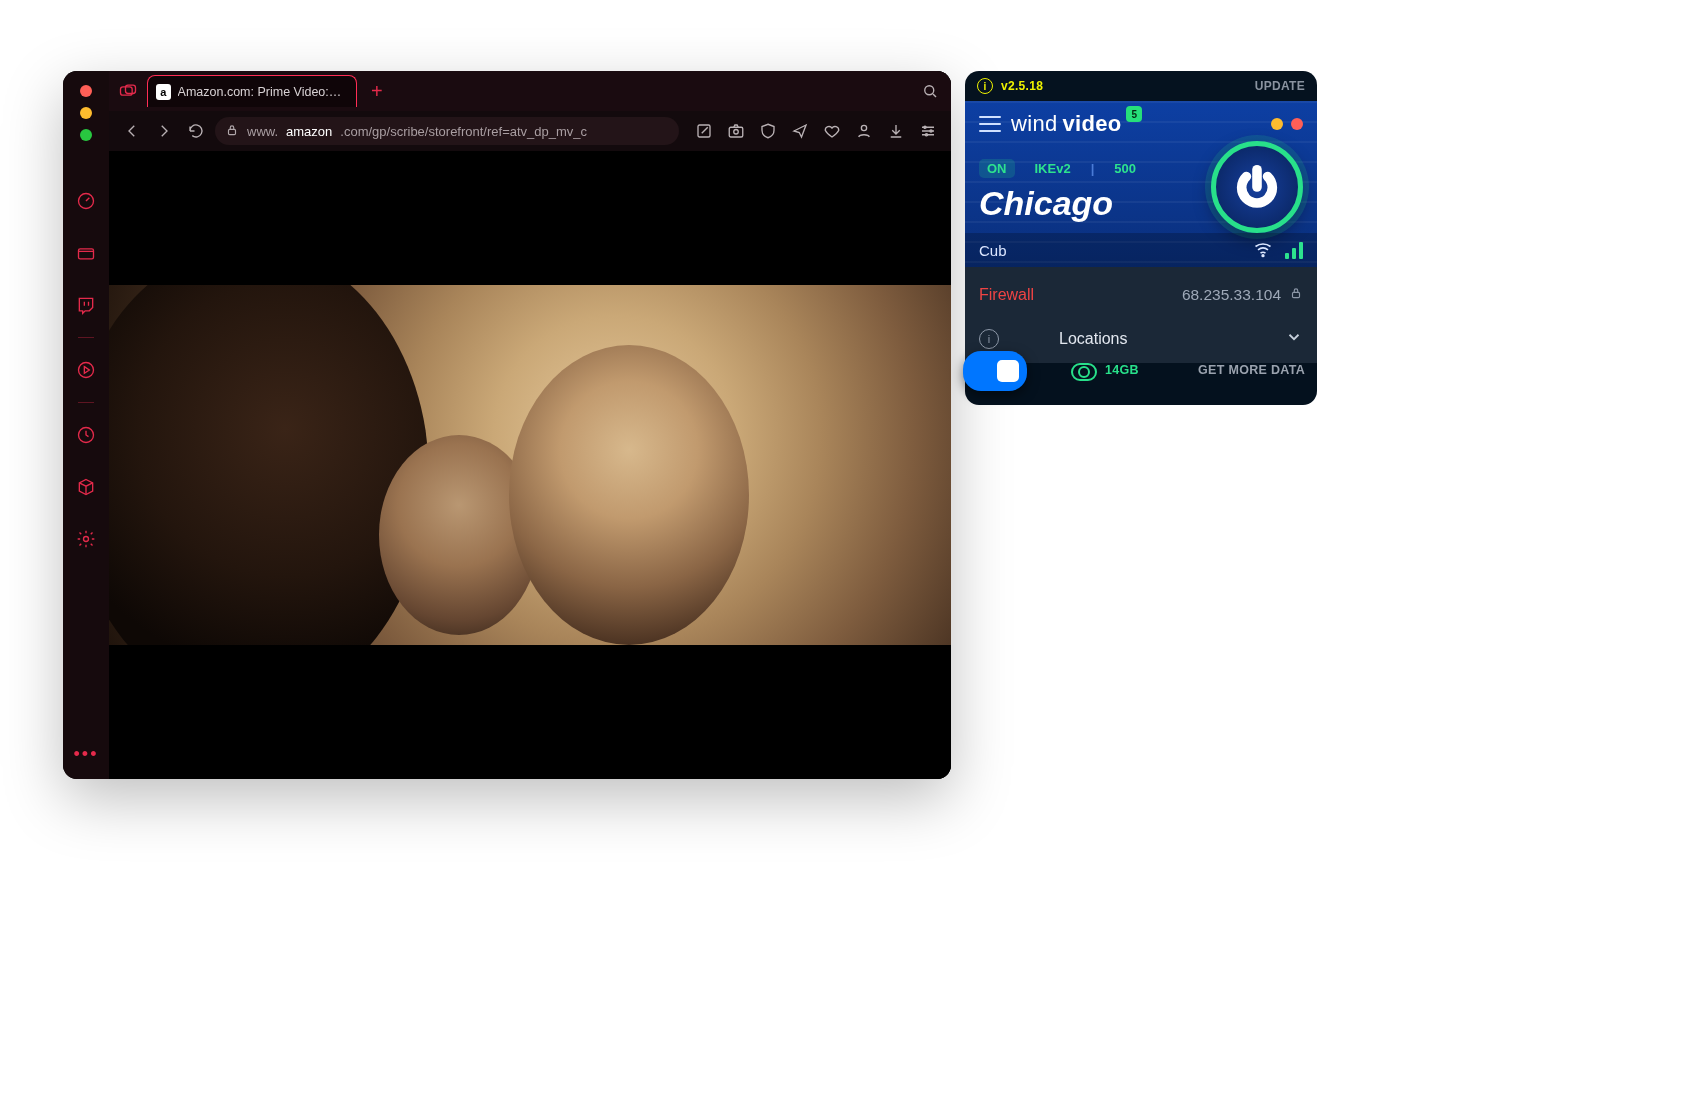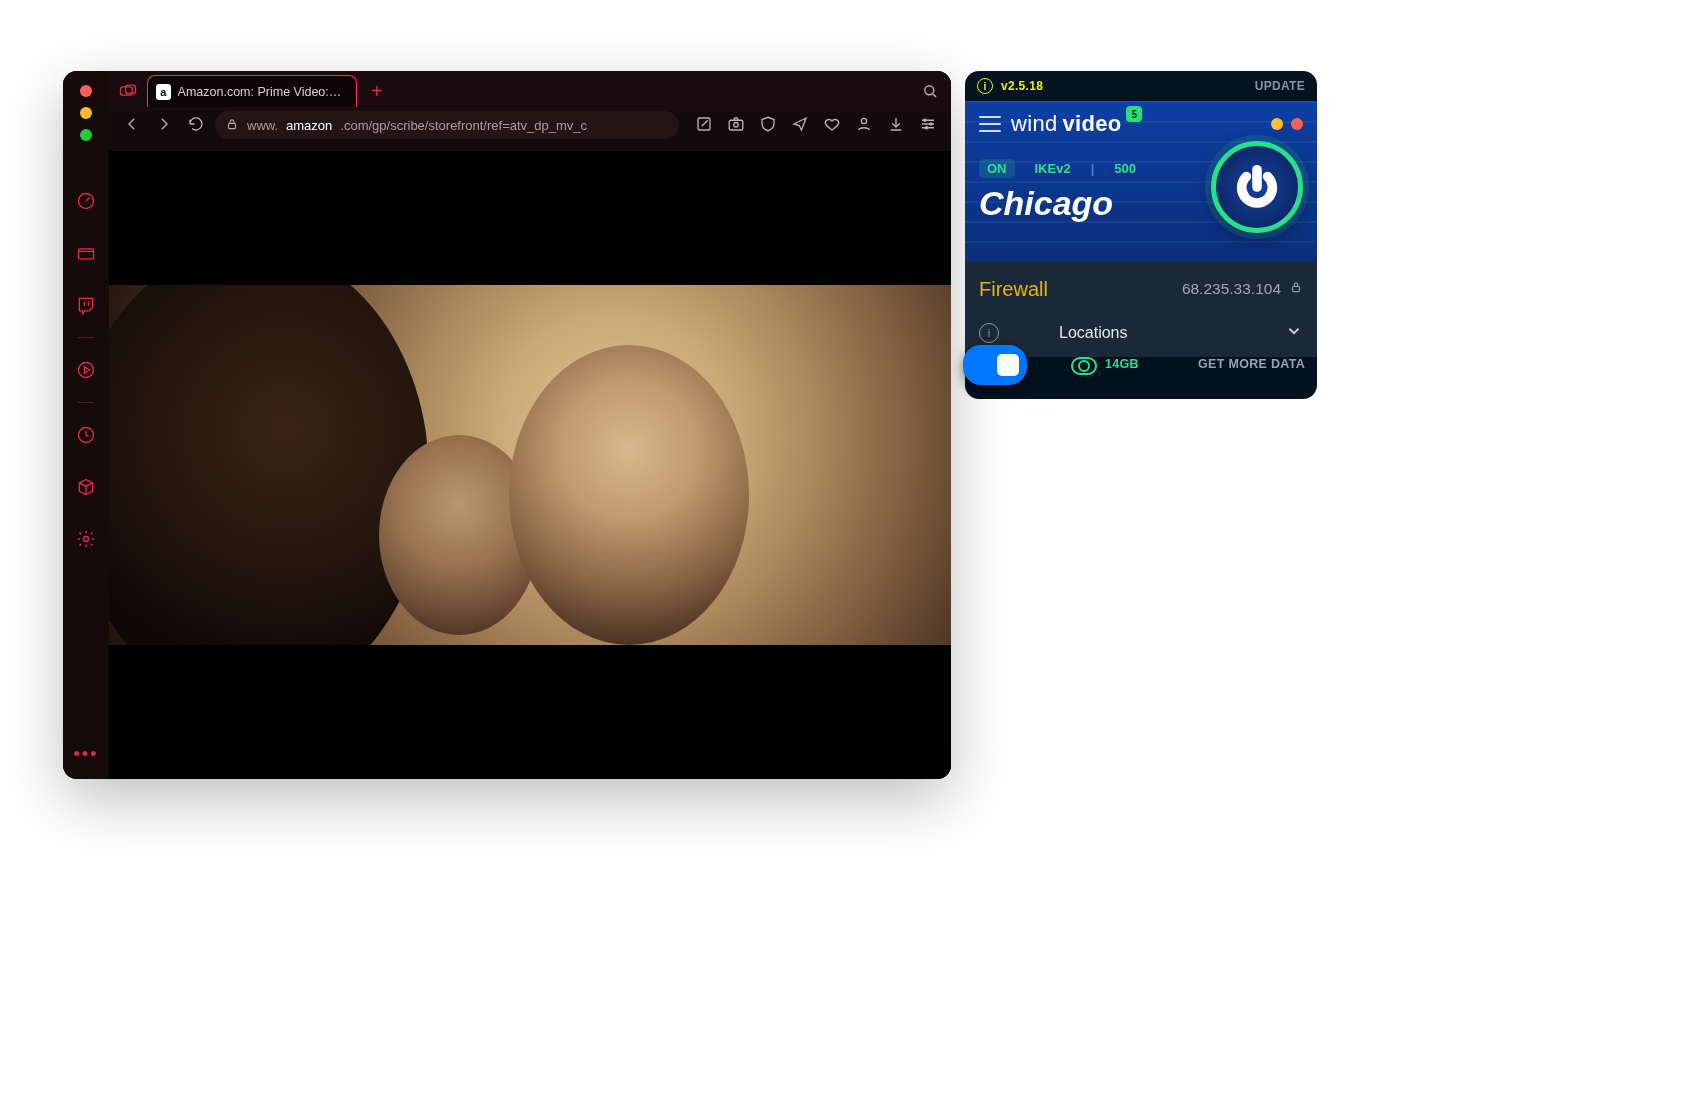--- a/index.html
+++ b/index.html
@@ -87,21 +87,21 @@
     display:flex; align-items:center; justify-content:center;
   }
   .tab .title { white-space: nowrap; overflow: hidden; text-overflow: ellipsis; }
   .new-tab { color: #e42a4b; font-size: 20px; padding: 0 6px; cursor: pointer; }
   .tab-right { margin-left: auto; display: flex; gap: 16px; color: #e42a4b; }
   .tab-right svg, .tb svg { width:18px; height:18px; stroke: currentColor; fill:none; stroke-width:1.8; }
 
   .toolbar {
     height: 40px;
     background: #130a0d;
-    display: flex; 
+    display: flex; align-items: center;
     padding: 0 10px;
     gap: 6px;
     color: #b0a7aa;
   }
   .tb { width: 26px; height: 26px; display:flex; align-items:center; justify-content:center; color:#b9b1b4; }
   .urlbar {
     flex: 1;
     height: 28px;
     background: #231418;
     border-radius: 14px;
@@ -229,21 +229,21 @@
 
   .vpn-mid {
     background:#1b2837;
     color:#c7d0dc;
     display:grid;
     grid-template-columns: 54px 1fr auto 28px;
     grid-template-rows: 44px 44px;
     align-items:center;
     padding:6px 14px 2px 14px;
   }
-  .vpn-mid .r1a { grid-column:1/3; font-size:20px; color:#eab308; }
+  .vpn-mid .r1a { grid-column:1/3; font-size:16px; color:#ef4444; }
   .vpn-mid .r1b { grid-column:3/5; font-size:15.5px; color:#9ea9b8; justify-self:end; display:flex; align-items:center; gap:8px;}
   .vpn-mid .r2a { grid-column:1/2; }
   .vpn-mid .r2b { grid-column:2/3; font-size:16px; color:#e2e7ef; padding-left:26px;}
   .vpn-mid .r2c { grid-column:4/5; justify-self:end; }
   .info-dot { width:20px; height:20px; border:1.6px solid #8d98a8; border-radius:50%;
       display:flex; align-items:center; justify-content:center; font-size:11px; color:#8d98a8;}
   .lock-sm svg { width:14px; height:14px; stroke:#8d98a8; fill:none; stroke-width:2;}
   .chev svg { width:18px; height:18px; stroke:#c7d0dc; fill:none; stroke-width:2.4;}
 
   .vpn-bottom {
@@ -483,20 +483,36 @@
 
     <div class="status-row">
       <span class="pill on">ON</span>
       <span class="pill txt">IKEv2</span>
       <span class="sep-line">|</span>
       <span class="pill txt">500</span>
     </div>
 
     <div class="city">Chicago</div>
 
+    <div class="subrow">
+      <span>Cub</span>
+      <span class="wifi">
+        <svg viewBox="0 0 24 24">
+            <path d="M3 9a15 15 0 0 1 18 0"></path>
+            <path d="M6 13a10 10 0 0 1 12 0"></path>
+            <path d="M9 17a5 5 0 0 1 6 0"></path>
+            <circle cx="12" cy="20" r="1" fill="#dbe6ff"></circle>
+          </svg>
+      </span>
+      <span class="sigbars">
+          <span></span>
+          <span></span>
+          <span></span>
+        </span>
+    </div>
   </div>
 
   <div class="vpn-mid">
     <div class="r1a">Firewall</div>
     <div class="r1b">
       <span>68.235.33.104</span>
       <span class="lock-sm">
         <svg viewBox="0 0 24 24">
             <rect x="6" y="11" width="12" height="9" rx="2"></rect>
             <path d="M9 11V8a3 3 0 0 1 6 0v3"></path>

